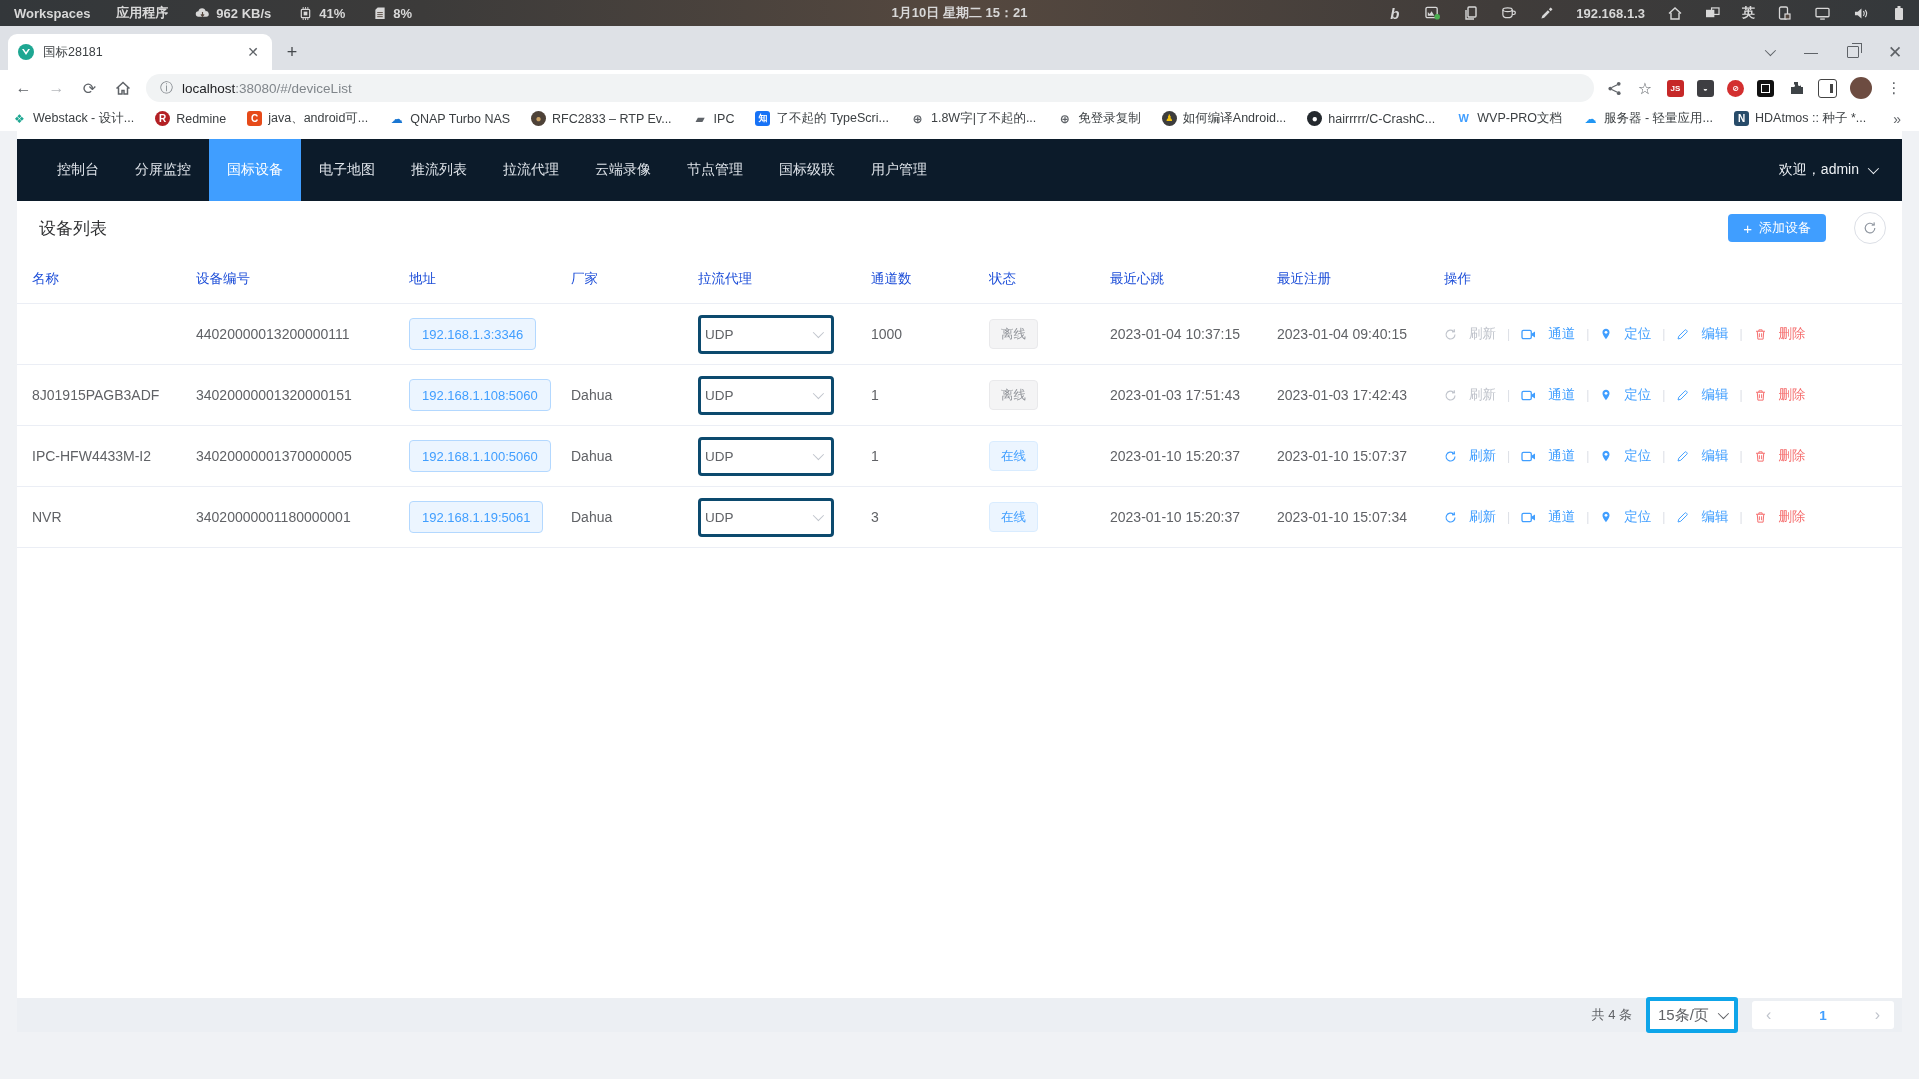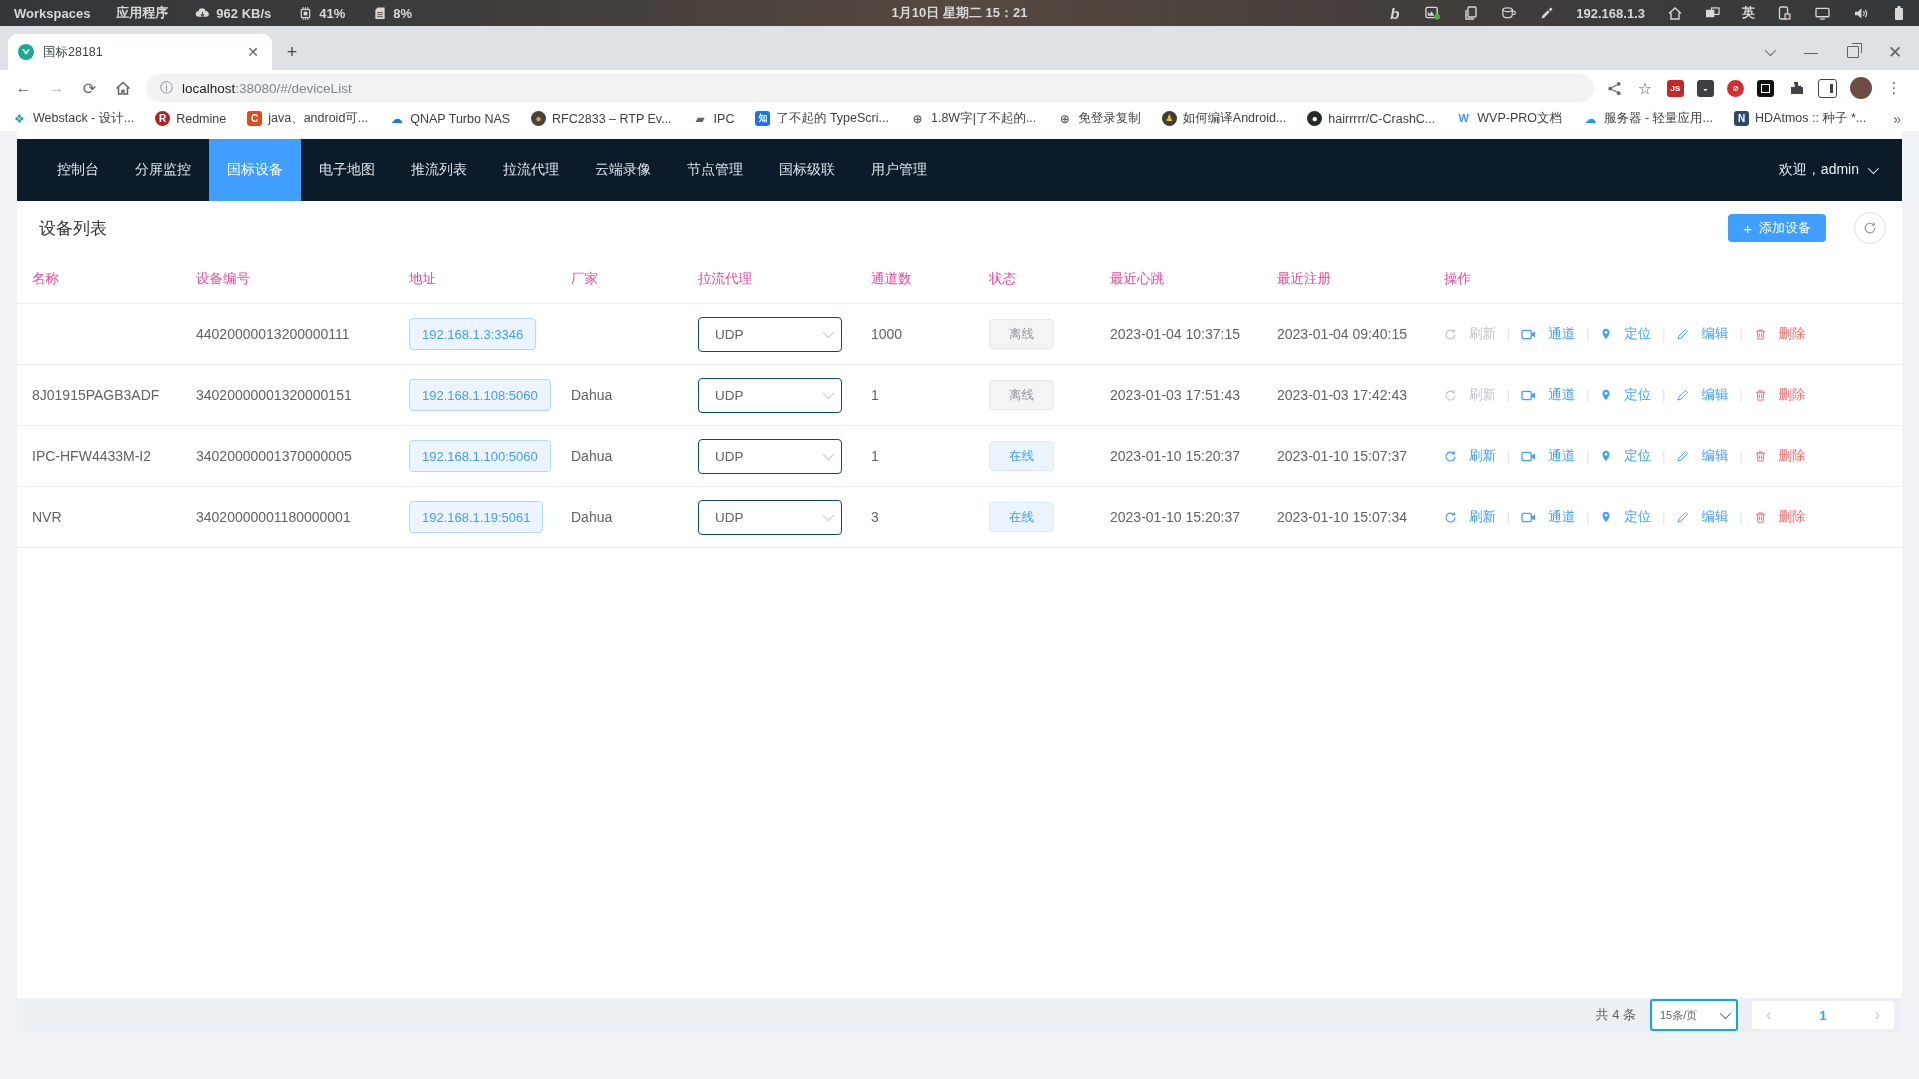--- a/index.html
+++ b/index.html
@@ -59,37 +59,37 @@
 
   .panel{position:absolute;top:70px;left:17px;right:17px;height:797px;background:#fff;}
   .panel-head{height:54px;display:flex;align-items:center;padding:0 16px 0 22px;}
   .panel-title{font-size:17px;font-weight:normal;color:#303133;}
   .add-btn{margin-left:auto;height:28px;background:#409eff;color:#fff;border:none;border-radius:4px;font-size:13px;display:flex;align-items:center;gap:7px;padding:0 15px;font-family:inherit;}
   .add-plus{font-size:15px;font-weight:400;}
   .refresh-circle{width:30px;height:30px;border:1px solid #dcdfe6;border-radius:50%;margin-left:28px;background:#fff;color:#8c939d;display:flex;align-items:center;justify-content:center;}
 
   .grid{display:grid;grid-template-columns:164px 213px 162px 127px 173px 118px 121px 167px 167px 1fr;padding-left:15px;align-items:center;}
   .thead{height:48px;border-bottom:1px solid #ebeef5;}
-  .thead .cell{color:#ec4899;font-size:13.5px;}
+  .thead .cell{color:#1d4ed8;font-size:13.5px;}
   .trow{height:60px;border-bottom:1px solid #ebeef5;}
   .cell{display:flex;align-items:center;font-size:14px;color:#606266;overflow:hidden;}
   .chip{display:inline-flex;align-items:center;height:30px;padding:0 12px;background:#ecf5ff;border:1px solid #b3d8ff;border-radius:4px;color:#409eff;font-size:13px;}
-  .select{width:116px;height:33px;border:1px solid #0c4a6e;border-radius:4px;background:#fff;display:flex;align-items:center;padding:0 10px 0 16px;color:#606266;font-size:13.5px;justify-content:space-between;}
+  .select{width:116px;height:33px;border:3px solid #0c4a6e;border-radius:4px;background:#fff;display:flex;align-items:center;padding:0 10px 0 4px;color:#606266;font-size:13.5px;justify-content:space-between;}
   .select .chev{color:#c0c4cc;}
-  .tag{display:inline-flex;align-items:center;height:28px;padding:0 19px;border-radius:4px;font-size:12.5px;}
+  .tag{display:inline-flex;align-items:center;height:28px;padding:0 11px;border-radius:4px;font-size:12.5px;}
   .tag-off{background:#f4f4f5;border:1px solid #e9e9eb;color:#909399;}
   .tag-on{background:#ecf5ff;border:1px solid #d9ecff;color:#409eff;}
   .acts{display:flex;align-items:center;gap:11px;}
   .act{display:inline-flex;align-items:center;gap:12px;color:#409eff;font-size:13.5px;cursor:pointer;}
   .act.red{color:#f56c6c;}
   .act.dis{color:#c0c4cc;cursor:default;}
   .sep{color:#dcdfe6;font-size:12px;}
 
   .footer-bar{position:absolute;top:867px;left:17px;right:17px;height:34px;background:#eceff3;display:flex;align-items:center;justify-content:flex-end;gap:14px;padding-right:8px;font-size:13px;color:#606266;}
-  .size-select{width:68px;height:28px;background:#fff;border:2px solid #0ea5e9;border-radius:3px;display:flex;align-items:center;justify-content:space-between;padding:0 8px;color:#606266;font-size:11px;}
+  .size-select{width:68px;height:28px;background:#fff;border:4px solid #0ea5e9;border-radius:3px;display:flex;align-items:center;justify-content:space-between;padding:0 8px;color:#606266;font-size:15px;}
   .pager{width:114px;height:28px;background:#fff;border-radius:3px;display:flex;align-items:center;justify-content:space-between;padding:0 14px;}
   .pg-arrow{color:#c0c4cc;font-size:16px;}
   .pg-num{color:#409eff;font-weight:bold;font-size:13.5px;}
 </style>
 </head>
 <body>
 
 <div class="screen">
 
   <div class="sysbar">

